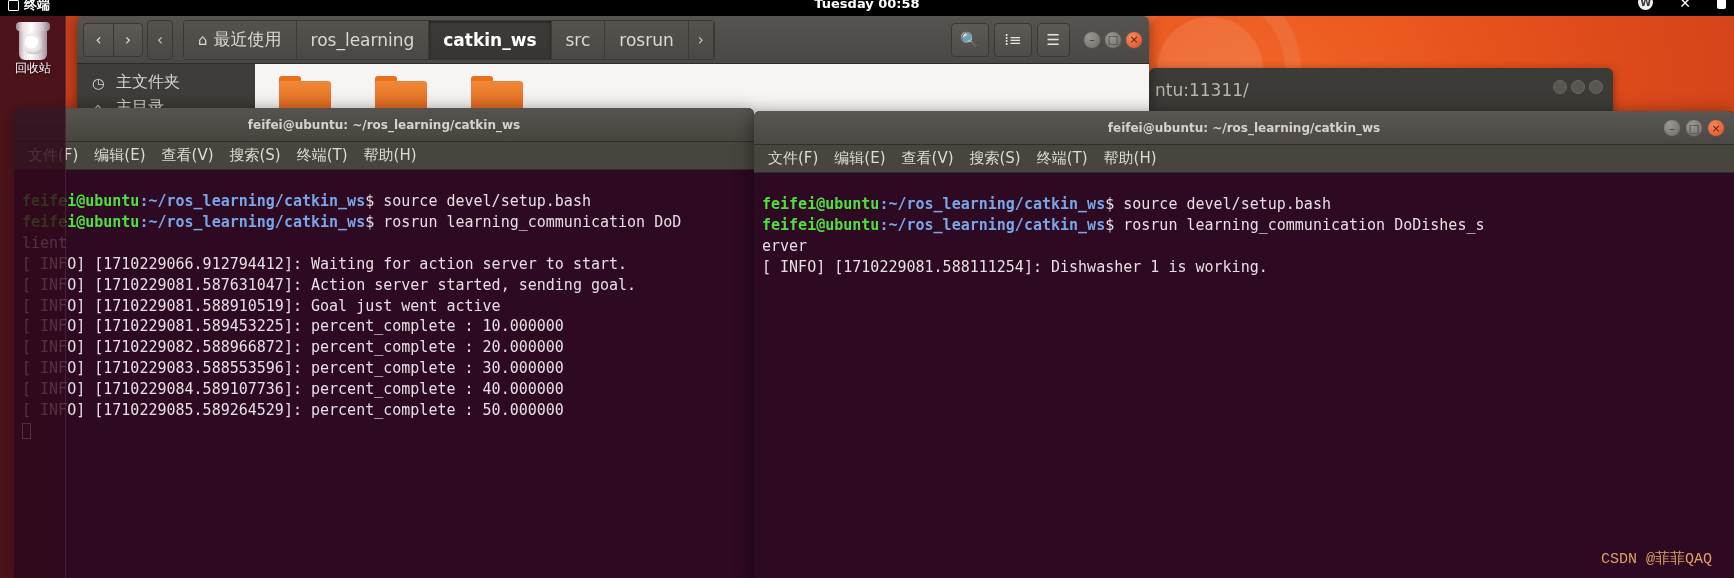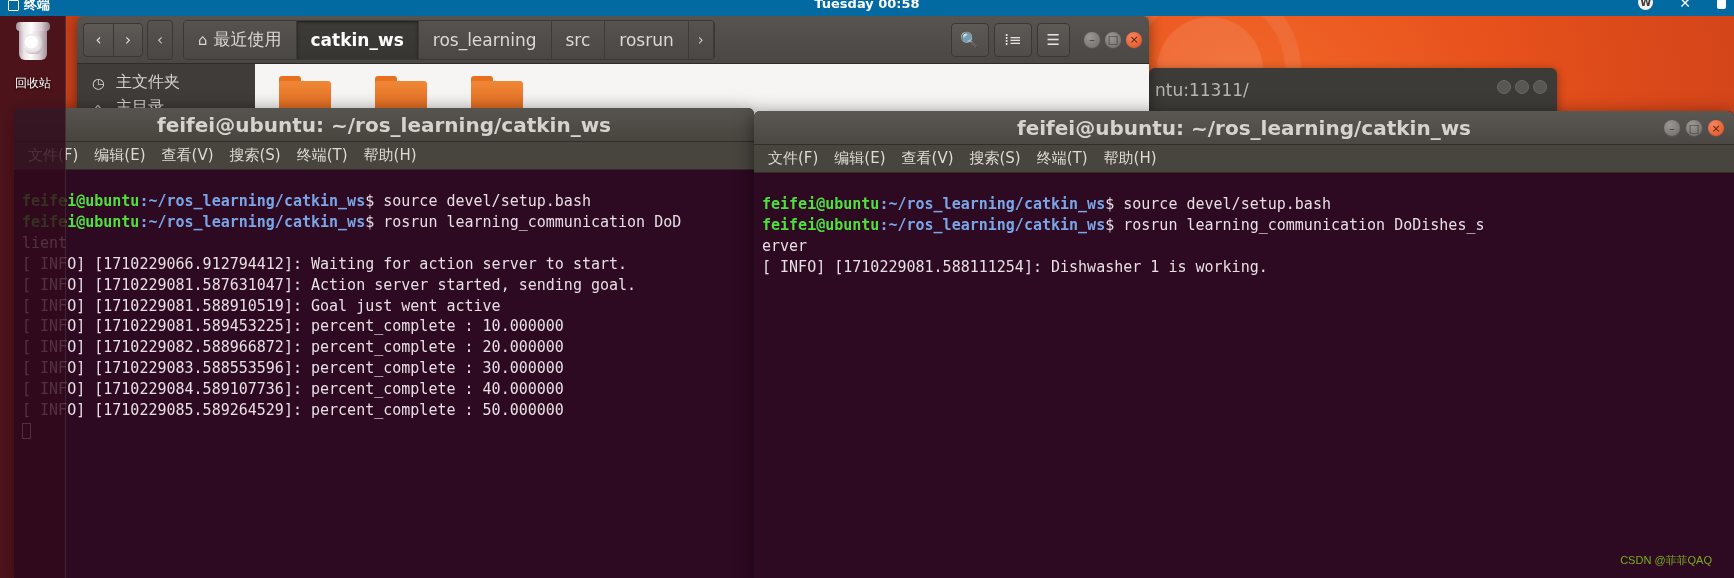--- a/index.html
+++ b/index.html
@@ -27,21 +27,21 @@
     content:"";
     position:absolute; left:1060px; top:-40px; width:700px; height:320px;
     background:
       radial-gradient(circle at 150px 110px, rgba(255,255,255,0.10) 0 52px, rgba(255,255,255,0.0) 54px),
       radial-gradient(circle at 150px 110px, rgba(255,255,255,0.0) 0 74px, rgba(255,255,255,0.08) 76px 90px, rgba(255,255,255,0) 92px);
   }
 
   
   .top-panel {
     position: absolute; left: 0; top: 0; width: 1734px; height: 16px;
-    background: #0369a1;
+    background: #000000;
     color: #f2f1f0;
     display: flex; align-items: flex-end;
     font-size: 13px;
     z-index: 50;
     overflow: hidden;
   }
   .top-panel .app-name {
     position:absolute; left: 8px; top: -4px;
     font-size: 13px; font-weight: bold; color:#ffffff;
     display:flex; align-items:center; gap:5px;
@@ -66,21 +66,21 @@
 
   
   .launcher {
     position: absolute; left: 0; top: 16px; width: 66px; height: 562px;
     background: rgba(49, 10, 27, 0.82);
     border-right: 1px solid rgba(255,255,255,0.10);
     z-index: 40;
   }
   .trash-item {
     position: absolute; left: 8px; top: 4px; width: 50px;
-    display: flex; flex-direction: column; align-items: center; gap: 15px;
+    display: flex; flex-direction: column; align-items: center; gap: 0;
   }
   .trash-can {
     width: 34px; height: 40px; position: relative;
   }
   .trash-body {
     position:absolute; left:3px; top:8px; width:28px; height:32px;
     border-radius: 3px 3px 6px 6px;
     background: linear-gradient(90deg,#b9a4ad 0%, #ece5e8 18%, #fdfbfc 42%, #e2d6db 70%, #a4909a 100%);
     overflow:hidden;
   }
@@ -174,21 +174,21 @@
     background: #e8701f; border-radius: 3px 3px 0 0;
   }
   .folder-ico .bodyf {
     position: absolute; left: 0; top: 5px; width: 52px; height: 37px;
     background: linear-gradient(#ef8737, #e2651a);
     border-radius: 2px 3px 3px 3px;
   }
 
   
   .bgwin {
-    position: absolute; left: 1149px; top: 68px; width: 408px; height: 60px;
+    position: absolute; left: 1149px; top: 68px; width: 464px; height: 60px;
     background: #3c3b37;
     border-radius: 6px 6px 0 0;
     z-index: 9;
     box-shadow: 0 2px 10px rgba(0,0,0,0.4);
     overflow: hidden;
   }
   .bgwin-title {
     color: #b9b5b1; font-size: 17px; padding: 12px 0 0 6px;
     white-space: nowrap; overflow: hidden;
   }
@@ -209,21 +209,21 @@
     box-shadow: 0 3px 18px rgba(0,0,0,0.5);
   }
   .term-titlebar {
     height: 34px;
     background: linear-gradient(#575450, #48453f);
     display: flex; align-items: center; justify-content: center;
     position: relative;
     border-bottom: 1px solid #302e2b;
   }
   .term-title {
-    color: #d6d2ce; font-size: 20px; font-weight: bold;
+    color: #d6d2ce; font-size: 12px; font-weight: bold;
     white-space: nowrap;
   }
   .term-ctrls { position: absolute; right: 9px; top: 8px; display:flex; gap: 4px; }
   .term-menubar {
     height: 28px; background: #48453f;
     display: flex; align-items: center; gap: 16px;
     padding: 0 14px;
     color: #dedad6; font-size: 15px;
     border-bottom: 1px solid #2f2d2a;
   }
@@ -249,24 +249,24 @@
   #term-right {
     left: 754px; top: 111px; width: 980px; height: 467px; z-index: 30;
   }
   #term-right .term-titlebar { background: linear-gradient(#5b5854, #4b4843); }
   #term-right .term-ctrls .wc.close {
     background: radial-gradient(circle at 35% 30%, #f4875d, #e24f1d);
   }
 
   .watermark {
     position: absolute; right: 22px; bottom: 10px;
-    color: #84cc16; font-size: 11px;
+    color: #fdba74; font-size: 15px;
     opacity: 0.85;
     z-index: 60;
-    font-family: Liberation Sans, sans-serif;
+    font-family: Liberation Mono, monospace;
   }
 </style>
 </head>
 <body>
 
 <div id="screen">
 
   <div class="wallpaper"></div>
 
   <div class="top-panel">
@@ -309,22 +309,22 @@
         <div class="tb-btn">‹</div>
         <div class="tb-btn">›</div>
       </div>
       <div class="crumb small" style="border-radius:4px;border:1px solid #3a3835;height:40px;">‹</div>
 
       <div class="breadcrumb">
         <div class="crumb">
           <span class="home-glyph">⌂</span>
           <span>最近使用</span>
         </div>
+        <div class="crumb">ros_learning</div>
         <div class="crumb active">catkin_ws</div>
-        <div class="crumb">ros_learning</div>
         <div class="crumb">src</div>
         <div class="crumb">rosrun</div>
         <div class="crumb small">›</div>
       </div>
 
       <div class="tb-right">
         <div class="tb-btn">🔍</div>
         <div class="tb-btn">⁞≡</div>
         <div class="tb-btn">☰</div>
         <div class="win-ctrls">

